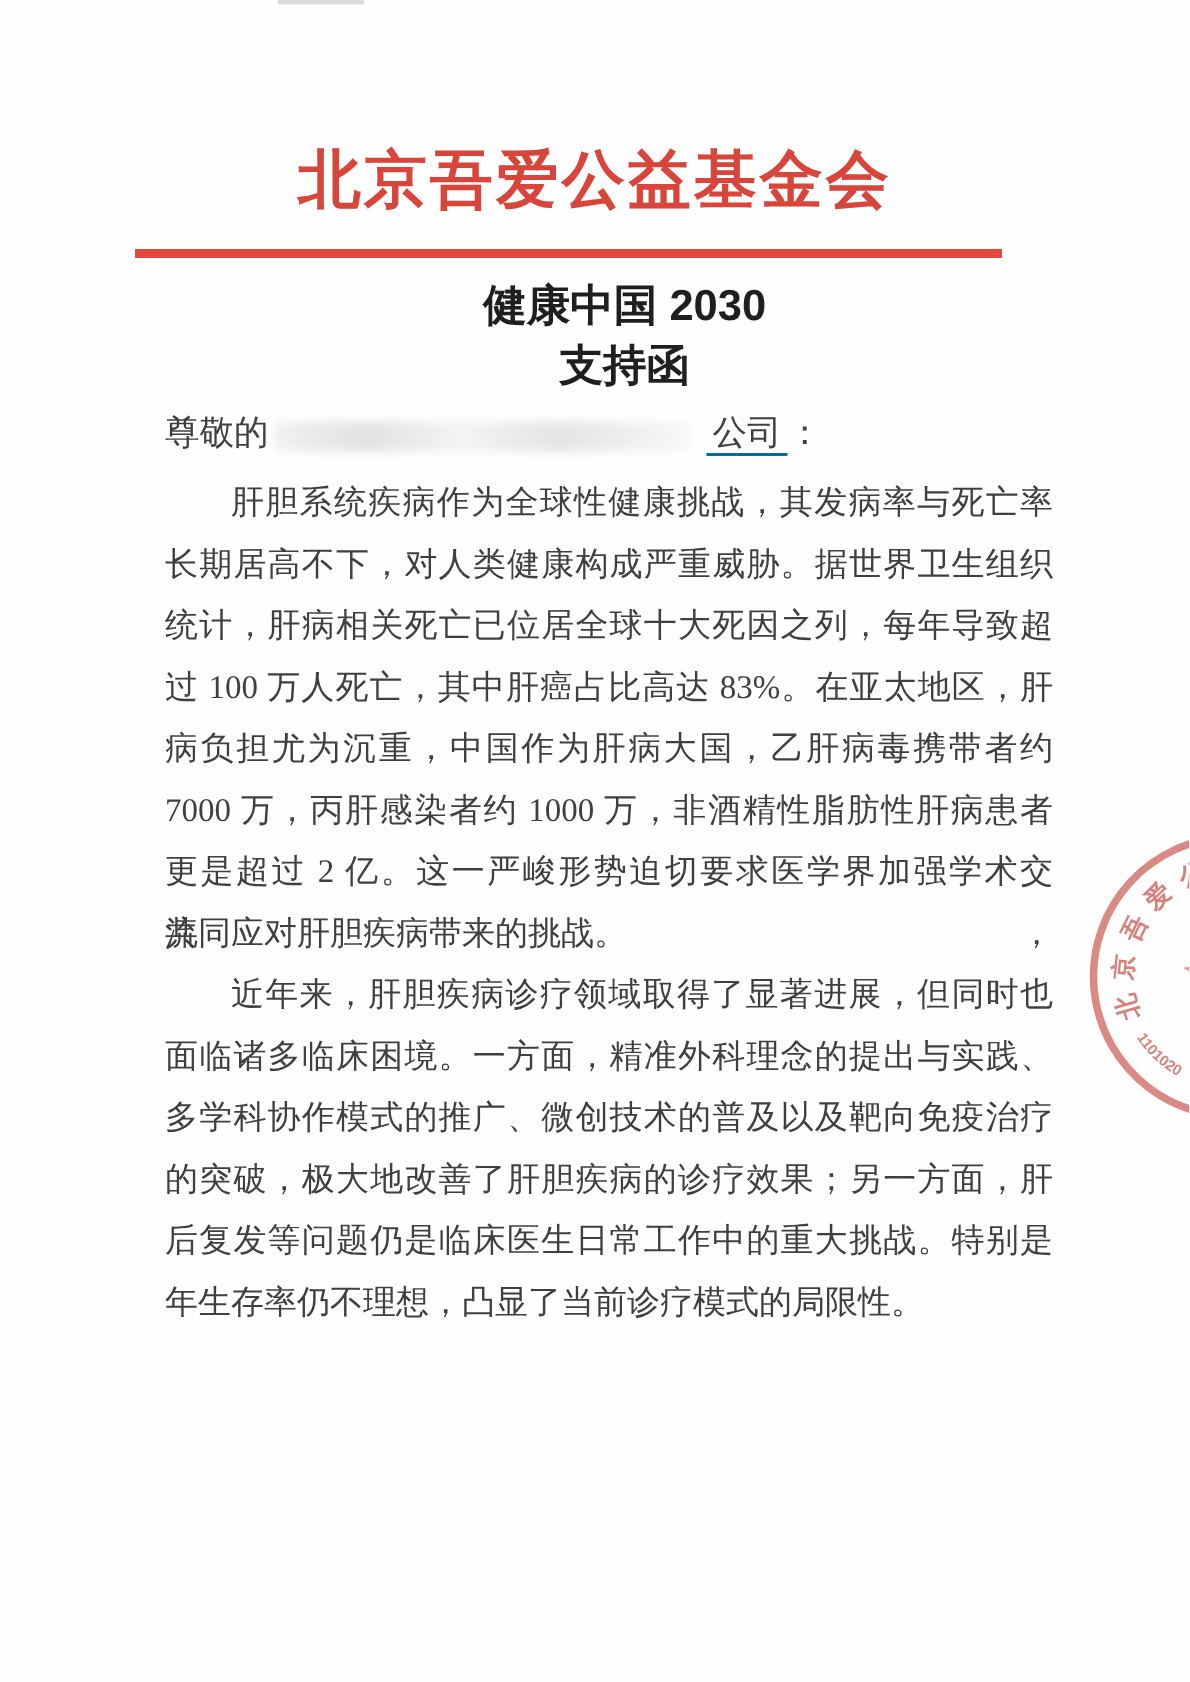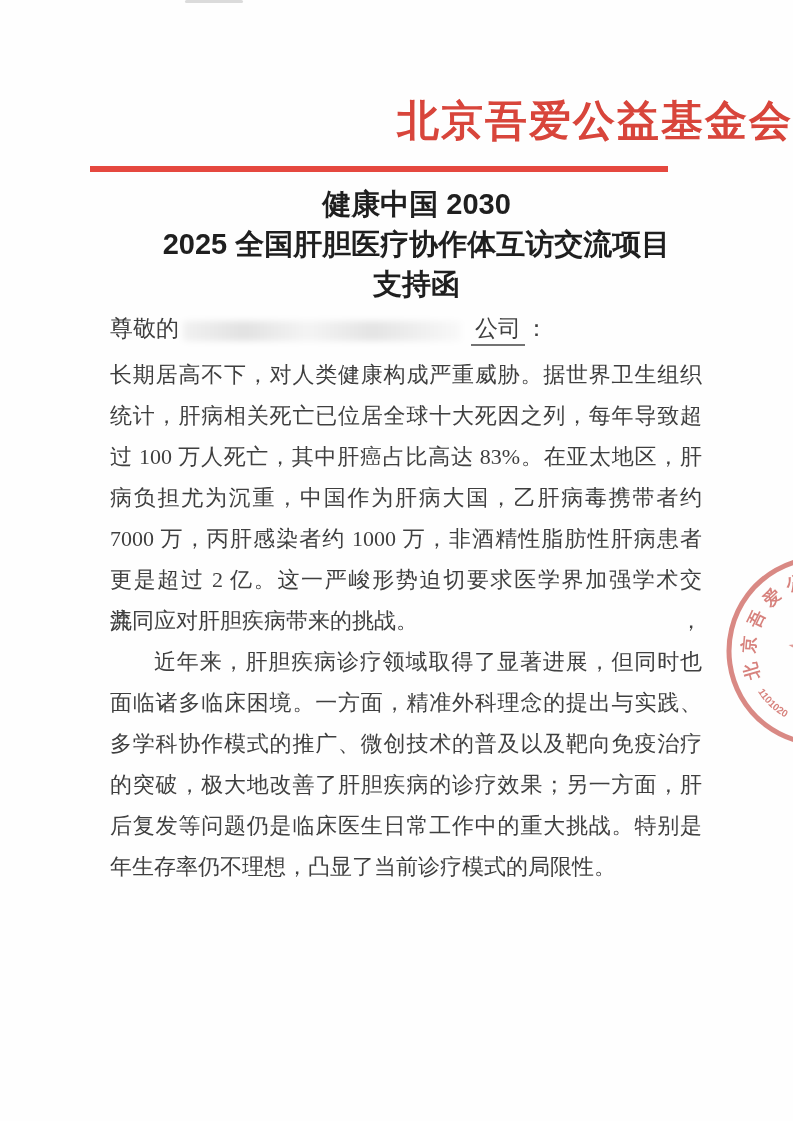--- a/index.html
+++ b/index.html
@@ -13,21 +13,21 @@
     width:793px;height:1121px;
     background:#fefefe;
     overflow:hidden;
   }
   .scan-mark{
     position:absolute;left:185px;top:0;width:58px;height:3px;
     background:#bdbdbd;opacity:.55;border-radius:2px;
   }
   .org-title{
     margin:96px 0 0 0;
-    text-align:right;
+    text-align:center;
     font-family:"Liberation Serif", serif;
     font-weight:bold;
     font-size:42px;
     line-height:50px;
     letter-spacing:2px;
     color:var(--accent-red,#d8453b);
   }
   .brand-rule{
     margin:20px 0 0 90px;
     width:578px;height:6px;
@@ -60,22 +60,21 @@
     background:linear-gradient(90deg,
       rgba(0,0,0,0.05), rgba(0,0,0,0.11) 22%,
       rgba(0,0,0,0.04) 45%, rgba(0,0,0,0.10) 68%,
       rgba(0,0,0,0.05) 88%, rgba(0,0,0,0.02));
     filter:blur(3px);
     border-radius:3px;
   }
   .company{
     margin-left:10px;
     padding:0 4px 1px 4px;
-    border-bottom:2px solid #737373;
-    font-family:Liberation Mono, monospace;
+    border-bottom:2px solid #0369a1;
   }
   .body-text{
     margin:8px 0 0 110px;
     width:592px;
   }
   .body-line{
     height:41px;line-height:41px;
     font-size:22px;
     color:var(--body-text,#3f3f3f);
     text-align:justify;
@@ -101,30 +100,30 @@
 
   <div class="scan-mark"></div>
 
   <div class="org-title">北京吾爱公益基金会</div>
 
   <div class="brand-rule"></div>
 
   <div class="doc-title">
 
   <div class="doc-title-line">健康中国 2030</div>
-      <div class="doc-title-line">2025 全国肝胆医疗协作体互访交流项目</div>
       <div class="doc-title-line">支持函</div>
     </div>
 
   <div class="salutation">
     <span>尊敬的</span><span class="redacted"></span><span class="company">公司</span><span>：</span>
   </div>
 
   <div class="body-text">
 
+  <div class="body-line" data-role="para-start">肝胆系统疾病作为全球性健康挑战，其发病率与死亡率</div>
       <div class="body-line">长期居高不下，对人类健康构成严重威胁。据世界卫生组织</div>
       <div class="body-line">统计，肝病相关死亡已位居全球十大死因之列，每年导致超</div>
       <div class="body-line">过 100 万人死亡，其中肝癌占比高达 83%。在亚太地区，肝</div>
       <div class="body-line">病负担尤为沉重，中国作为肝病大国，乙肝病毒携带者约</div>
       <div class="body-line">7000 万，丙肝感染者约 1000 万，非酒精性脂肪性肝病患者</div>
       <div class="body-line">更是超过 2 亿。这一严峻形势迫切要求医学界加强学术交流，</div>
       <div class="body-line" data-role="para-end">共同应对肝胆疾病带来的挑战。</div>
       <div class="body-line" data-role="para-start">近年来，肝胆疾病诊疗领域取得了显著进展，但同时也</div>
       <div class="body-line">面临诸多临床困境。一方面，精准外科理念的提出与实践、</div>
       <div class="body-line">多学科协作模式的推广、微创技术的普及以及靶向免疫治疗</div>

